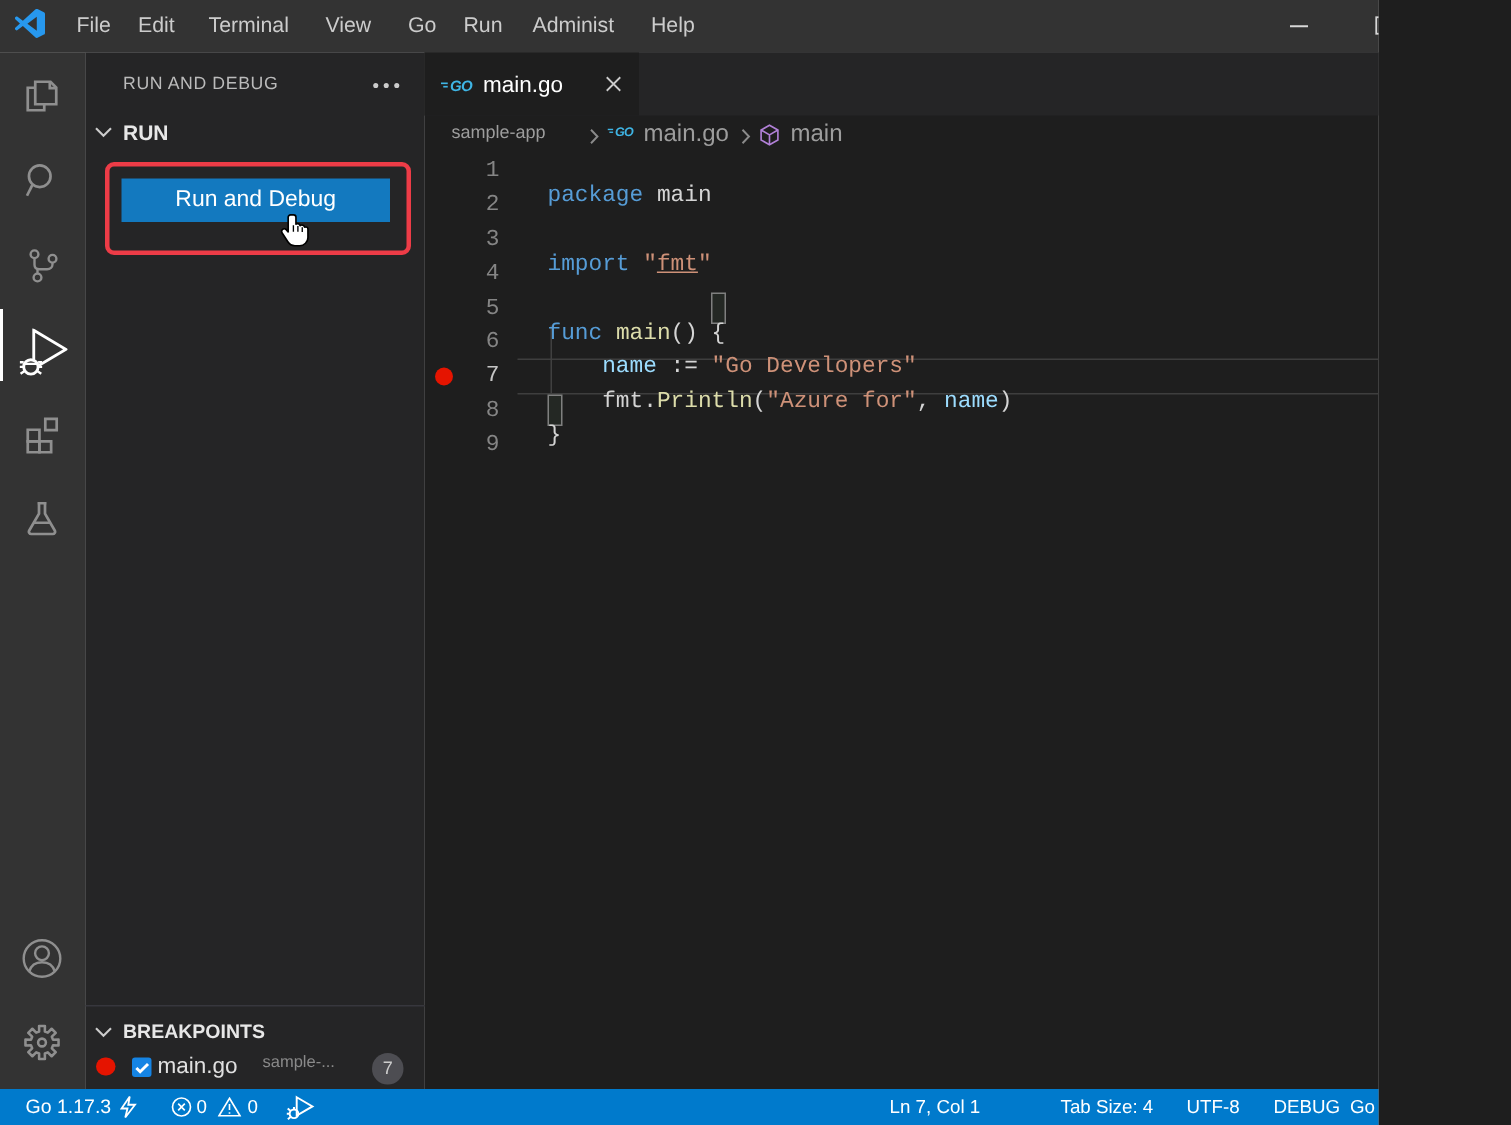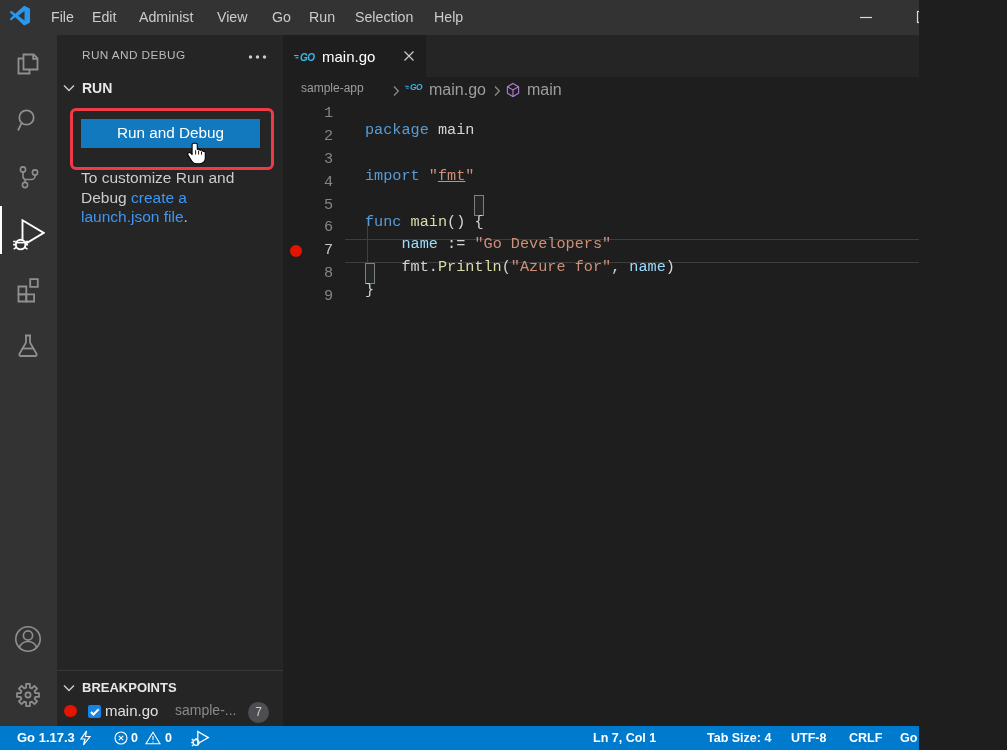--- a/index.html
+++ b/index.html
@@ -15,36 +15,36 @@
   #activitybar { position:absolute; left:0; top:35px; width:57px; height:691px; background:#333333; }
   
   #sidebar { position:absolute; left:57px; top:35px; width:226px; height:691px; background:#252526; color:#cccccc; }
   
   #editor { position:absolute; left:283px; top:35px; width:724px; height:691px; background:#1e1e1e; }
   #tabstrip { position:absolute; left:0; top:0; width:724px; height:42px; background:#252526; }
   #tab1 { position:absolute; left:0; top:0; width:143px; height:42px; background:#1e1e1e; }
   .code { font-family:"Liberation Mono", monospace; font-size:15.2px; line-height:22.875px; white-space:pre; }
   
   #statusbar { position:absolute; left:0; top:726px; width:1007px; height:24px; background:#007acc; color:#ffffff; }
-  .sbitem { position:absolute; top:0; height:24px; line-height:24px; font-size:12.5px; color:#ffffff;font-weight:bold; }
+  .sbitem { position:absolute; top:0; height:24px; line-height:24px; font-size:12.5px; color:#ffffff; }
 </style>
 </head>
 <body>
 <div id="root">
   <div id="titlebar">
     <svg class="abs" style="left:10px;top:6px" width="20" height="20" viewBox="0 0 100 100">
       <path fill="#2798ee" d="M96.5 10.8 75 .4c-2.5-1.2-5.5-.7-7.5 1.3L26.3 39.2 8.4 25.6c-1.7-1.3-4-1.2-5.6.2L.9 27.5c-1.9 1.7-1.9 4.7 0 6.4L16.4 48 .9 62.1c-1.9 1.7-1.9 4.7 0 6.4l1.9 1.7c1.6 1.4 3.9 1.5 5.6.2l17.9-13.6 41.2 37.6c2 2 5 2.5 7.5 1.3l21.5-10.4c2.1-1 3.5-3.2 3.5-5.6V16.4c0-2.4-1.4-4.6-3.5-5.6zM72.6 72.9 41.3 49.2 72.6 25.5v47.4z"></path>
     </svg>
     <span class="menuitem" style="left:51px">File</span>
     <span class="menuitem" style="left:92px">Edit</span>
-    <span class="menuitem" style="left:139px">Administ</span>
+    <span class="menuitem" style="left:139px">Terminal</span>
     <span class="menuitem" style="left:217px">View</span>
     <span class="menuitem" style="left:272px">Go</span>
     <span class="menuitem" style="left:309px">Run</span>
-    <span class="menuitem" style="left:355px">Selection</span>
+    <span class="menuitem" style="left:355px">Administ</span>
     <span class="menuitem" style="left:434px">Help</span>
     <svg class="abs" style="left:857px;top:0" width="150" height="35" viewBox="0 0 150 35">
       <g stroke="#d8d8d8" stroke-width="1.2" fill="none">
         <path d="M3 17.5h12"></path>
         <rect x="60.5" y="11.5" width="11" height="11"></rect>
         <path d="M114 12l11 11M125 12l-11 11"></path>
       </g>
     </svg>
   </div>
   <div id="activitybar">
@@ -115,35 +115,34 @@
     <div class="abs" style="left:25px;top:45px;font-size:14px;font-weight:bold;color:#e7e7e7">RUN</div>
 
     <div class="abs" style="left:13px;top:73px;width:204px;height:62px;border:3.8px solid #ed3c47;border-radius:6px"></div>
 
     <div class="abs" style="left:24px;top:84px;width:179px;height:29px;background:#1379bf;color:#ffffff;font-size:15.3px;text-align:center;line-height:27.5px">Run and Debug</div>
 
     <svg class="abs" style="left:130px;top:106.5px" width="19" height="25" viewBox="0 0 19 25">
       <path fill="#ffffff" stroke="#000000" stroke-width="1.1" stroke-linejoin="round" d="M6.7 1.2c-.9 0-1.6.7-1.6 1.6v9.8l-1.3-1.5c-.6-.7-1.7-.8-2.4-.2-.7.6-.8 1.6-.3 2.4l3.8 5.9c1 1.6 2.8 2.6 4.7 2.6h3.2c3 0 5.5-2.5 5.5-5.5v-5.6c0-.8-.6-1.4-1.4-1.4-.3 0-.6.1-.8.2-.2-.9-1-1.5-1.9-1.5-.4 0-.8.1-1.1.4-.3-.8-1-1.3-1.9-1.3-.3 0-.7.1-.9.3V2.8c0-.9-.7-1.6-1.6-1.6z"></path>
       <path fill="none" stroke="#000000" stroke-width=".9" d="M8.6 8.2v4.3M11.6 8.6v3.9M14.5 9.5v3.2"></path>
     </svg>
-    <div class="abs" style="left:24px;top:133px;width:210px;font-size:15.5px;line-height:19.7px;color:#cccccc">To customize Run and<br>Debug <span style="color:#3f96f5">create a</span><br><span style="color:#3f96f5">launch.json file</span>.</div>
 
     <div class="abs" style="left:0;top:635px;width:226px;height:1px;background:#37373d"></div>
     <svg class="abs" style="left:5px;top:647px" width="14" height="12" viewBox="0 0 14 12" fill="none" stroke="#cccccc" stroke-width="1.4">
       <path d="M2 3.5l5 5 5-5"></path>
     </svg>
     <div class="abs" style="left:25px;top:645px;font-size:13px;font-weight:bold;color:#e7e7e7">BREAKPOINTS</div>
     <div class="abs" style="left:7.4px;top:669.6px;width:12.8px;height:12.8px;border-radius:50%;background:#e51400"></div>
     <div class="abs" style="left:30.7px;top:669.7px;width:13.6px;height:13.6px;background:#1584e4;border-radius:2px">
       <svg width="13.6" height="13.6" viewBox="0 0 14 14" fill="none" stroke="#ffffff" stroke-width="2">
           <path d="M3 7.2l2.6 2.6L11 4.4"></path>
         </svg>
     </div>
     <div class="abs" style="left:48px;top:667px;font-size:15px;color:#e0e0e0">main.go</div>
-    <div class="abs" style="left:118px;top:667px;font-size:14px;color:#8a8a8a">sample-...</div>
+    <div class="abs" style="left:118px;top:667px;font-size:11px;color:#8a8a8a">sample-...</div>
     <div class="abs" style="left:191px;top:666.5px;width:21px;height:21px;border-radius:50%;background:#4d4d52;color:#cccccc;font-size:12px;text-align:center;line-height:21px">7</div>
   </div>
   <div id="editor">
     <div id="tabstrip"></div>
     <div id="tab1">
       <svg class="abs" style="left:11px;top:16px" width="24" height="12" viewBox="0 0 48 24">
         <g fill="#3fb5e5">
           <text x="12" y="19" font-family="Liberation Sans" font-weight="bold" font-style="italic" font-size="20" letter-spacing="-1">GO</text>
           <rect x="0" y="8" width="9" height="2.2"></rect>
           <rect x="3" y="12.5" width="6" height="2.2"></rect>
@@ -244,21 +243,21 @@
     </svg>
     <span class="sbitem" style="left:165px">0</span>
     <svg class="abs" style="left:189.5px;top:2.5px" width="20" height="20" viewBox="0 0 20 20" fill="none" stroke="#ffffff" stroke-width="1.3">
       <path d="M7.8 2.5L18.3 8.6 7.8 14.7z"></path>
       <circle cx="6" cy="13.5" r="2.9"></circle>
       <path d="M6 10.6V9M3.4 11.4L1.8 10M3.1 13.5H1.2M3.7 15.6l-1.8 1.5"></path>
     </svg>
     <span class="sbitem" style="left:593px">Ln 7, Col 1</span>
     <span class="sbitem" style="left:707px">Tab Size: 4</span>
     <span class="sbitem" style="left:791px">UTF-8</span>
-    <span class="sbitem" style="left:849px">CRLF</span>
+    <span class="sbitem" style="left:849px">DEBUG</span>
     <span class="sbitem" style="left:900px">Go</span>
     <svg class="abs" style="left:935px;top:4px" width="18" height="16" viewBox="0 0 18 16" fill="none" stroke="#ffffff" stroke-width="1.2">
       <circle cx="7" cy="5" r="3"></circle>
       <path d="M1.5 14.5c.7-3.2 2.8-5 5.5-5 1.2 0 2.3.35 3.2 1"></path>
       <rect x="11" y="8" width="6" height="5"></rect>
       <path d="M12.5 8V7a1.5 1.5 0 013 0v1"></path>
     </svg>
     <svg class="abs" style="left:968px;top:4px" width="16" height="16" viewBox="0 0 16 16" fill="none" stroke="#ffffff" stroke-width="1.2">
       <path d="M8 1.5c-2.8 0-4.5 2-4.5 4.5v3.5L2 12h12l-1.5-2.5V6c0-2.5-1.7-4.5-4.5-4.5z"></path>
       <path d="M6.5 14a1.6 1.6 0 003 0"></path>

